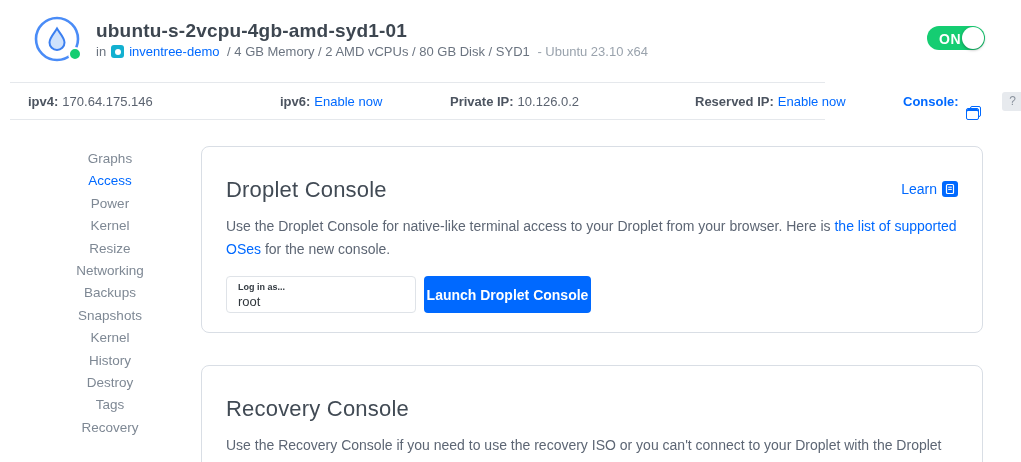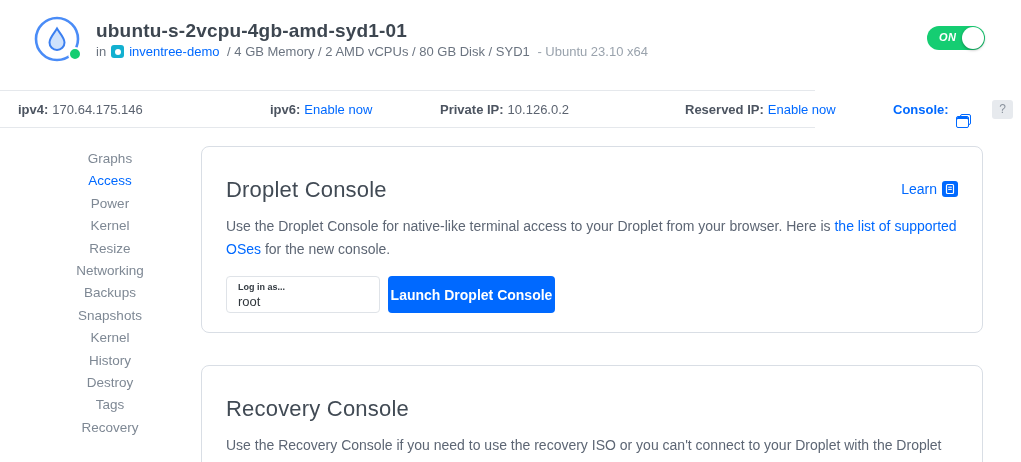--- a/index.html
+++ b/index.html
@@ -31,33 +31,32 @@
   }
   .subtitle .specs { margin-left:4px; white-space:pre; }
   .subtitle .os { color:#9aa3ad; margin-left:4px; white-space:pre; }
 
   .toggle {
     position:absolute; right:36px; top:26px; width:58px; height:24px;
     background:#15cd72; border-radius:12px; cursor:pointer;
   }
   .toggle-label {
     position:absolute; left:12px; top:5px; color:#ffffff;
-    font-size:11px; font-weight:bold; letter-spacing:.5px;font-style:italic;
+    font-size:14px; font-weight:bold; letter-spacing:.5px;
   }
   .knob {
     position:absolute; right:1px; top:1px; width:22px; height:22px;
     border-radius:50%; background:#ffffff; box-shadow:0 1px 3px rgba(0,0,0,.35);
   }
 
   
   .ip-bar {
-    position:absolute; left:0; top:82px; width:815px; height:38px;
+    position:absolute; left:10px; top:82px; width:815px; height:38px;
     border-top:1px solid #e5e8ec; border-bottom:1px solid #e5e8ec;
     font-size:13px;
-    margin-top:8px;
   }
   .ip-item { position:absolute; top:0; line-height:37px; white-space:nowrap; }
   .ip-item b { font-weight:bold; color:#4c5460; }
   .ip-item .val { color:#5b6370; margin-left:4px; }
   .ip-item a { margin-left:4px; }
   .console-item { display:flex; align-items:flex-end; gap:7px; height:37px; }
   .console-item b { color:#0069ff; font-weight:bold; }
   .console-icon { position:relative; width:15px; height:14px; display:inline-block; }
   .console-icon::before {
     content:""; position:absolute; top:0; right:0; width:9px; height:9px;
@@ -86,21 +85,21 @@
   }
   .card-1 { top:146px; height:187px; }
   .card-2 { top:365px; height:160px; }
   .card-head-row { display:flex; justify-content:space-between; align-items:flex-start; }
   .card-title { font-size:22px; font-weight:500; color:#414a54; letter-spacing:.2px; }
   .learn-link { display:flex; align-items:center; gap:5px; font-size:14px; margin-top:4px; }
   .card-desc { margin-top:12px; font-size:14px; line-height:23px; color:#5d6674; width:746px; }
 
   .controls-row { display:flex; margin-top:15px; }
   .field {
-    width:154px; height:37px; border:1px solid #dfe3e8; border-radius:4px;
+    width:190px; height:37px; border:1px solid #dfe3e8; border-radius:4px;
     padding:5px 11px 0 11px; background:#ffffff;
   }
   .field-label { font-size:9px; font-weight:bold; color:#343b42; line-height:10px; }
   .field input {
     border:none; outline:none; width:100%; font-size:13px; color:#31373d;
     font-family:"Liberation Sans", sans-serif; padding:0; height:16px; background:transparent;
   }
   .launch-btn {
     margin-left:8px; width:167px; height:37px; background:#0069ff; color:#ffffff;
     border:none; border-radius:4px; font-size:14px; font-weight:bold;

